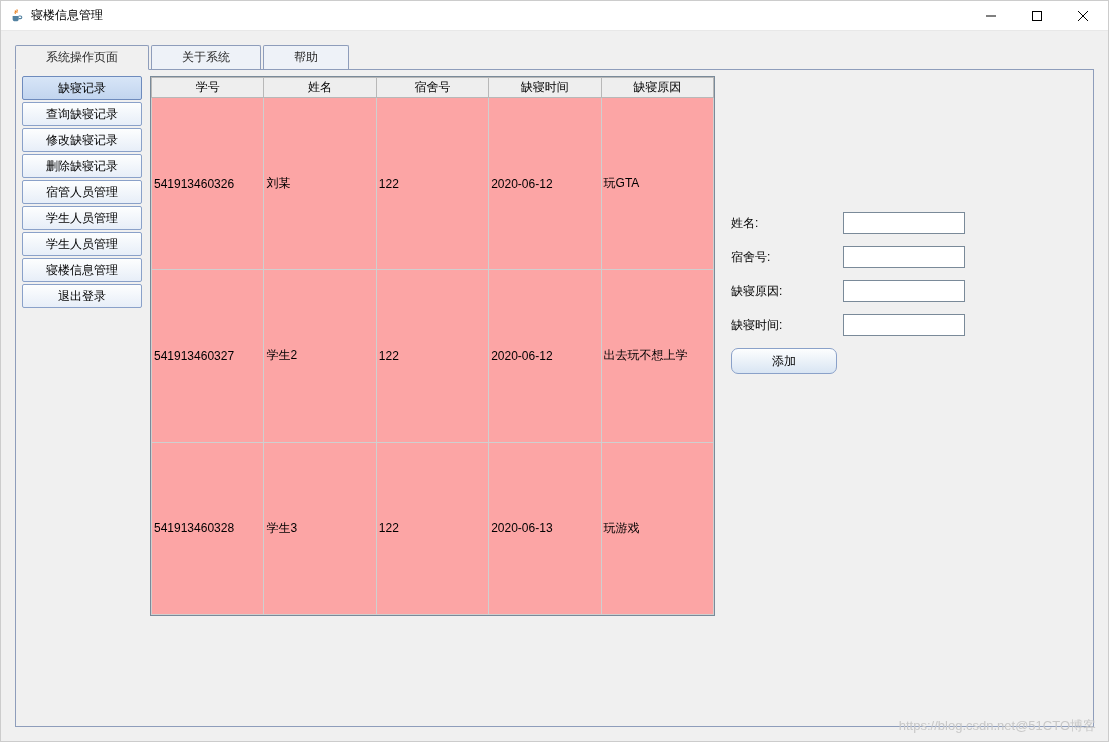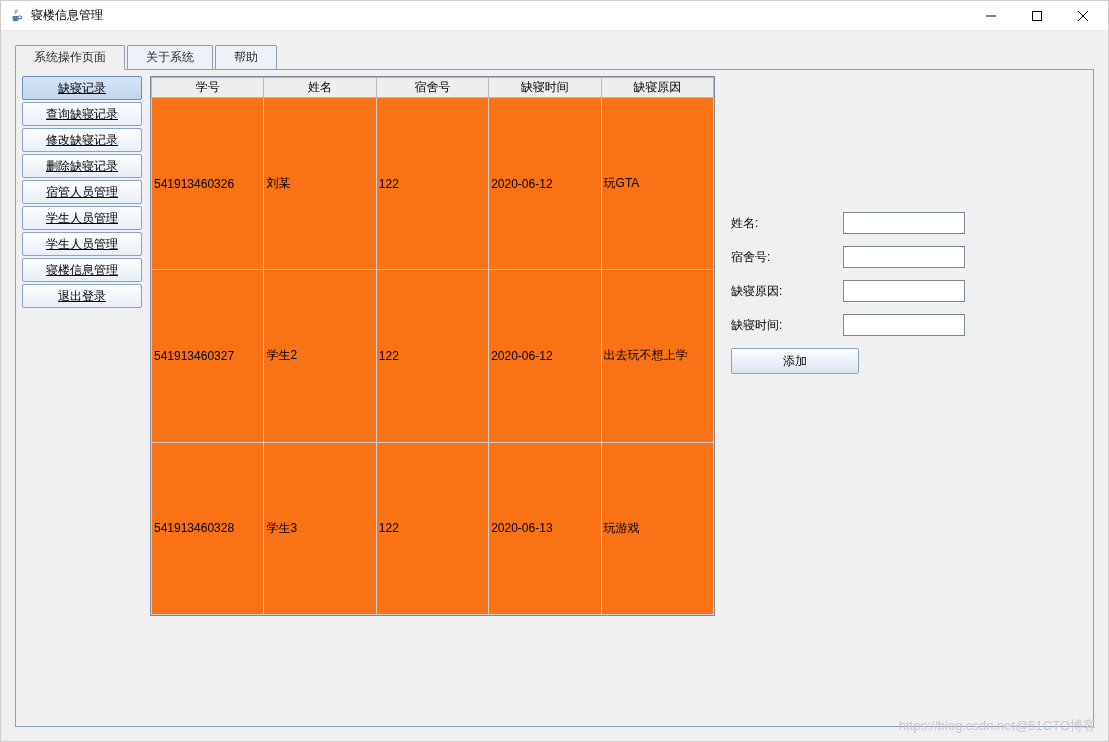--- a/index.html
+++ b/index.html
@@ -51,21 +51,21 @@
   }
 
   .tabs-strip {
     display: flex;
     align-items: flex-end;
     height: 24px;
     position: relative;
     z-index: 2;
   }
   .tab {
-    padding: 3px 18px;
+    padding: 3px 30px;
     border: 1px solid #8e9dbb;
     border-bottom: none;
     background: #eef2f8;
     margin-right: 2px;
     font-size: 12px;
     cursor: default;
     border-radius: 2px 2px 0 0;
     color: #2b2b2b;
   }
   .tab.active {
@@ -95,21 +95,20 @@
     height: 24px;
     border: 1px solid #8aa1c9;
     background: linear-gradient(#fdfefe,#e7eef8);
     font-size: 12px;
     display: flex;
     align-items: center;
     justify-content: center;
     margin-bottom: 2px;
     border-radius: 2px;
     cursor: default;
-    text-decoration: underline;
   }
   .side-btn.active {
     background: linear-gradient(#d7e5f7,#c2d5ef);
     border-color: #6e8bbd;
   }
 
   .content-area {
     flex: 1;
     display: flex;
     gap: 12px;
@@ -133,21 +132,21 @@
     border: 1px solid #b8b8b8;
     font-weight: normal;
     font-size: 12px;
     height: 20px;
   }
   tbody td {
     border: 1px solid #cfcfcf;
     height: 18px;
     padding: 0 2px;
     font-size: 12px;
-    background: #f97316;
+    background: #fca5a5;
     overflow: hidden;
     white-space: nowrap;
   }
   .table-filler { flex: 1; background: #eeeeee; }
 
   .form-panel {
     flex: 1;
     padding-top: 136px;
     padding-left: 4px;
   }
@@ -162,25 +161,25 @@
   }
   .form-row input {
     width: 122px;
     height: 22px;
     border: 1px solid #7a8a99;
     background: #fff;
     font-size: 12px;
     padding: 0 3px;
   }
   .add-btn {
-    width: 128px;
+    width: 106px;
     height: 26px;
     border: 1px solid #8aa1c9;
     background: linear-gradient(#fdfefe,#d9e5f3);
-    border-radius: 2px;
+    border-radius: 7px;
     font-size: 12px;
     display: flex; align-items: center; justify-content: center;
     cursor: default;
     margin-top: 12px;
   }
 
   .watermark {
     position: absolute;
     bottom: 6px; right: 12px;
     color: #c8c8c8;

